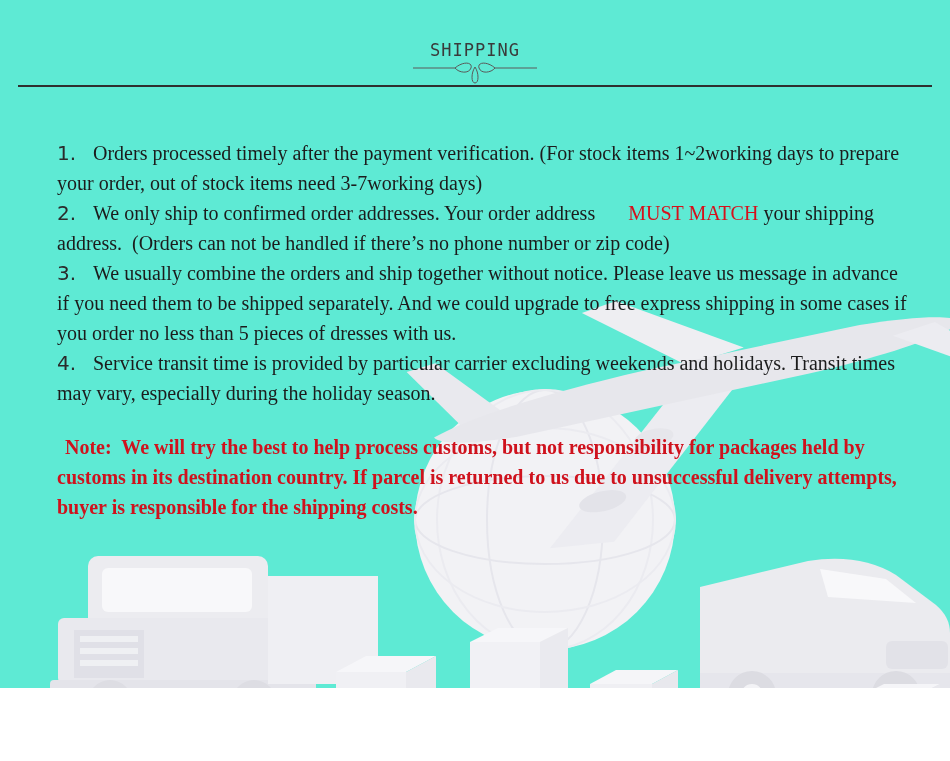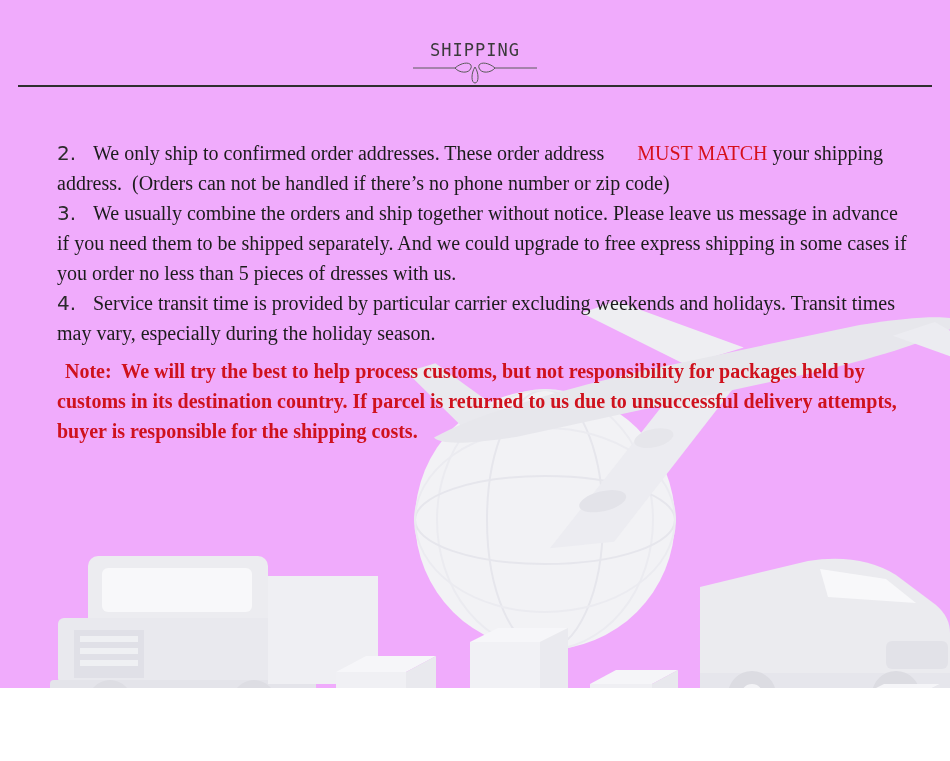--- a/index.html
+++ b/index.html
@@ -1,17 +1,17 @@
 <!DOCTYPE html>
 <html><head>
 <meta charset="utf-8">
 <style>
   html,body { margin:0; padding:0; background:#ffffff; }
   .page {
-    position:relative; width:950px; height:688px; background:#f0abfc;
+    position:relative; width:950px; height:688px; background:#5eead4;
     overflow:hidden; font-family:"Liberation Serif", serif;
   }
   .watermarks { position:absolute; left:0; top:0; z-index:0; }
   .content { position:relative; z-index:1; }
   .header { padding-top:40px; text-align:center; }
   .title {
     margin:0; font-family:"DejaVu Sans Mono", monospace; font-weight:normal;
     font-size:17px; line-height:20px; letter-spacing:1px; color:#3a3a3a;
   }
   .flourish { display:block; margin:1px auto 0; }
@@ -20,21 +20,21 @@
   .item {
     margin:0; font-size:20px; line-height:30px; color:#1c1c1c;
     white-space:pre-wrap; text-align:left;
   }
   .num {
     display:inline-block; width:36px; font-family:"DejaVu Sans", sans-serif;
     font-size:20px; color:#2b2b2b;
   }
   .accent { color:#d6101b;margin-left:28px; }
   .note {
-    margin:8px 0 0 0; font-size:20px; line-height:30px; font-weight:bold;
+    margin:24px 0 0 0; font-size:20px; line-height:30px; font-weight:bold;
     color:#cf121d; white-space:pre-wrap; text-indent:8px;
   }
 </style>
 </head>
 <body>
 
 <div class="page">
 
   <svg class="watermarks" width="950" height="761" viewBox="0 0 950 761" aria-hidden="true">
 
@@ -121,20 +121,21 @@
           <path d="M42,7 C50,0 60,1 58,7 C56,13 46,12 42,7 Z"></path>
           <path d="M82,7 C74,0 64,1 66,7 C68,13 78,12 82,7 Z"></path>
           <path d="M62,6 C58,12 58,22 62,22 C66,22 66,12 62,6 Z"></path>
         </g>
       </svg>
     </div>
 
     <hr class="rule">
 
     <div class="terms">
-      <p class="item"><span class="num">2.</span><span>We only ship to confirmed order addresses. These order address </span><span class="accent">MUST MATCH</span><span> your shipping address.  (Orders can not be handled if there’s no phone number or zip code)</span></p>
+      <p class="item"><span class="num">1.</span><span>Orders processed timely after the payment verification. (For stock items 1~2working days to prepare your order, out of stock items need 3-7working days)</span></p>
+      <p class="item"><span class="num">2.</span><span>We only ship to confirmed order addresses. Your order address </span><span class="accent">MUST MATCH</span><span> your shipping address.  (Orders can not be handled if there’s no phone number or zip code)</span></p>
       <p class="item"><span class="num">3.</span><span>We usually combine the orders and ship together without notice. Please leave us message in advance if you need them to be shipped separately. And we could upgrade to free express shipping in some cases if you order no less than 5 pieces of dresses with us.</span></p>
       <p class="item"><span class="num">4.</span><span>Service transit time is provided by particular carrier excluding weekends and holidays. Transit times may vary, especially during the holiday season.</span></p>
       <p class="note"><span>Note:  We will try the best to help process customs, but not responsibility for packages held by customs in its destination country. If parcel is returned to us due to unsuccessful delivery attempts, buyer is responsible for the shipping costs.</span></p>
     </div>
   </div>
 
 </div>
 
 </body></html>

